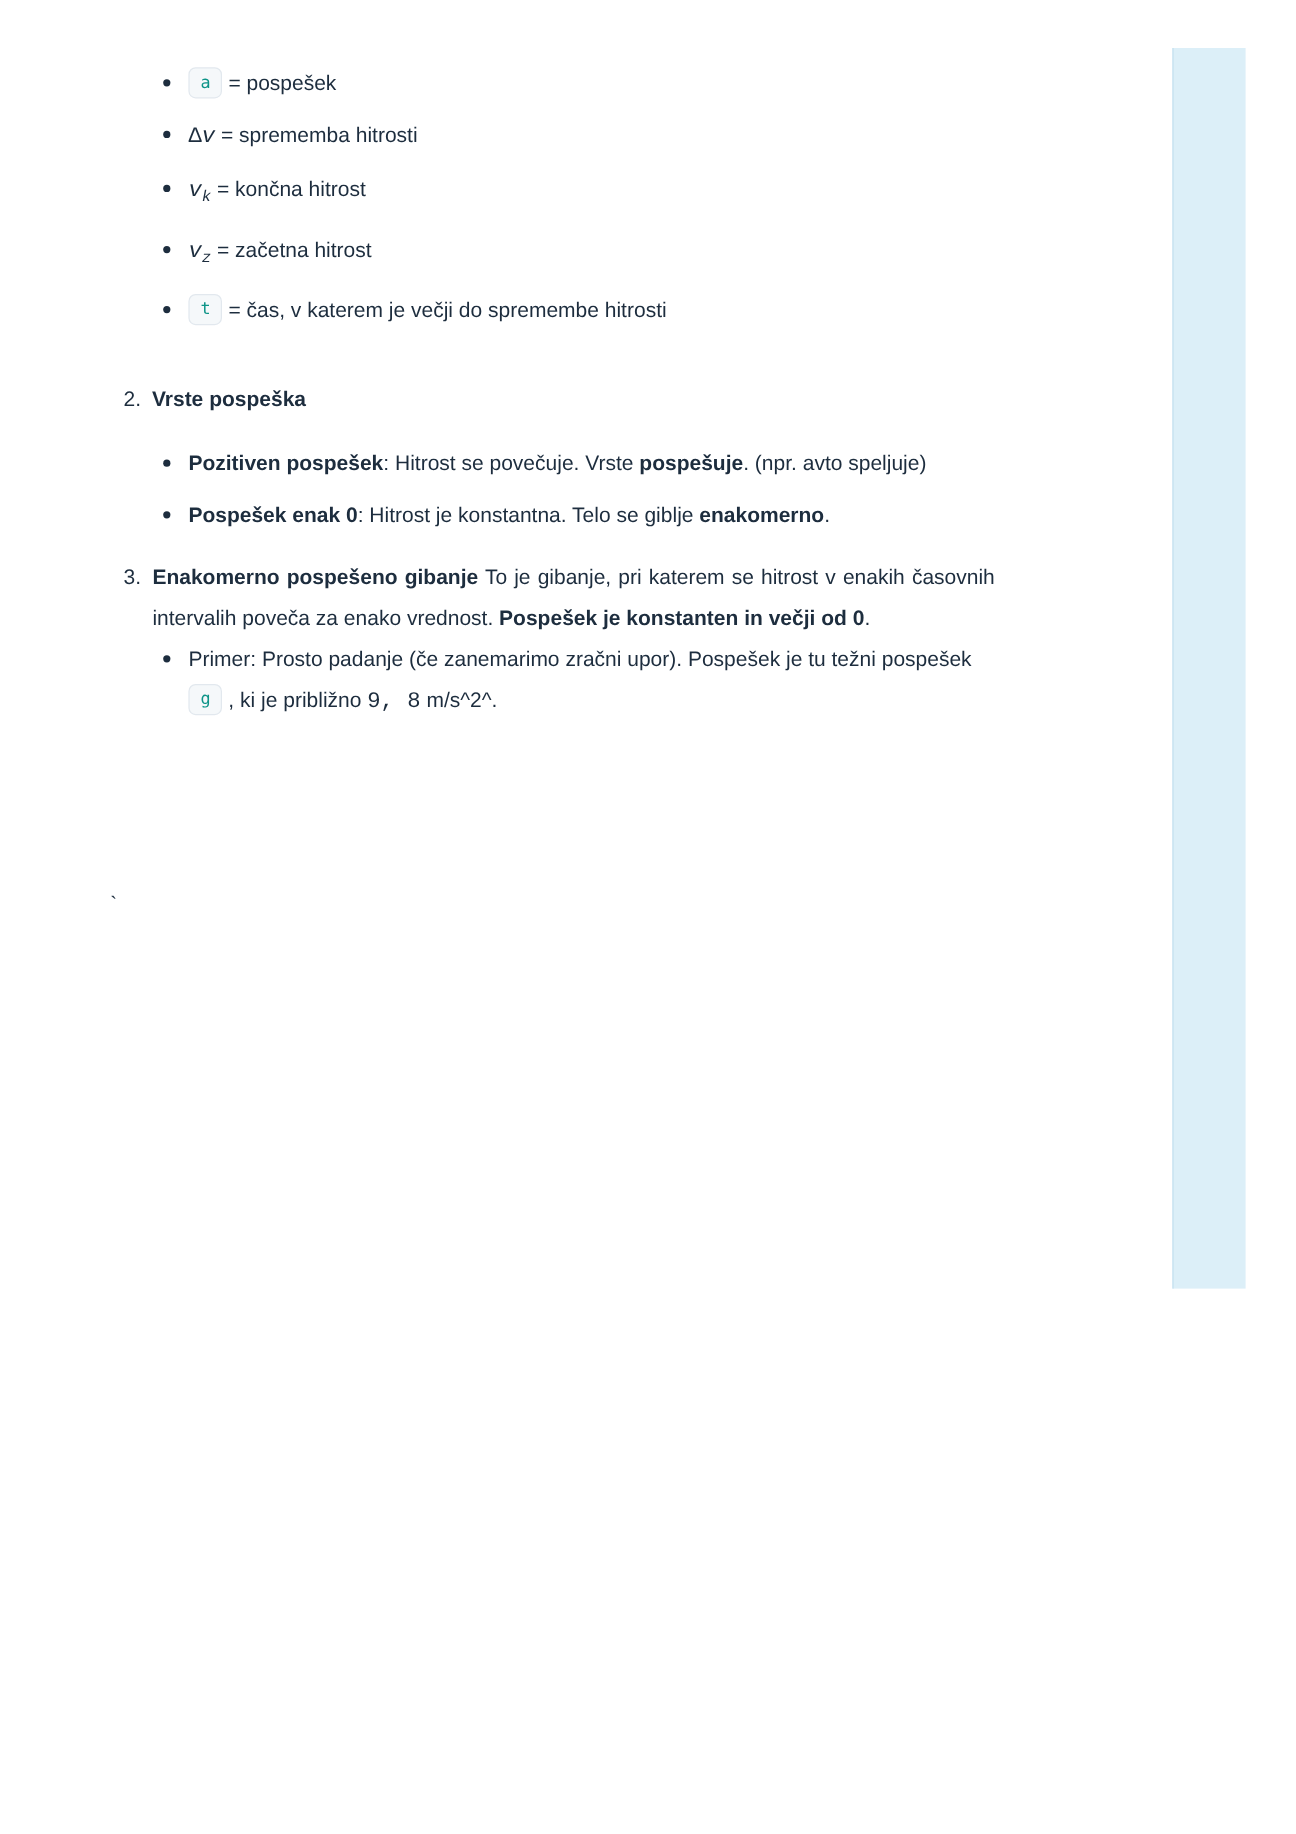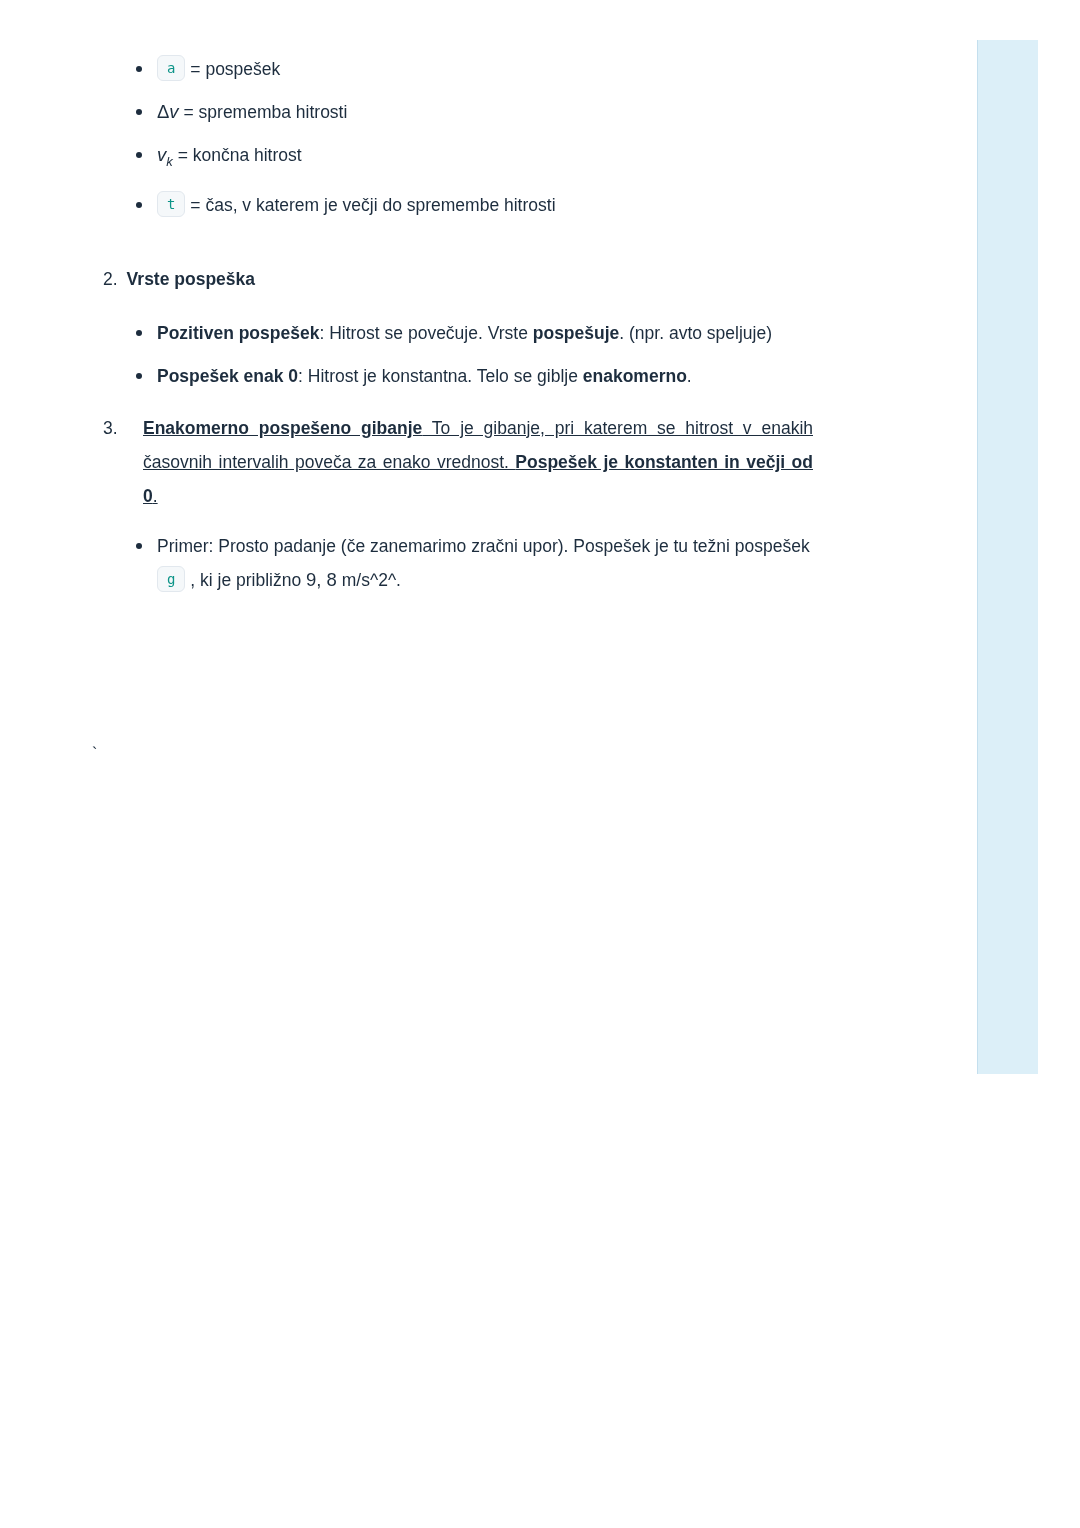--- a/index.html
+++ b/index.html
@@ -34,31 +34,31 @@
 
   .chip {
     display: inline-block; padding: 0 9px;
     border: 1px solid #e2e8ee; border-radius: 6px;
     background: #f5f8fa;
     font-family: "DejaVu Sans Mono", "Liberation Mono", monospace;
     font-size: 14px; line-height: 24px; color: #0d9488;
     vertical-align: 2px;
   }
 
-  .math { font-family: Liberation Sans, sans-serif; font-size: 18.5px; }
+  .math { font-family: Liberation Mono, monospace; font-size: 18.5px; }
   .math .it { font-style: italic; }
   .math sub { font-size: 13px; font-style: italic; }
 
   .num-heading { margin: 40px 0 20px 0; }
   .num { margin-right: 9px; }
   .num-heading .title { font-weight: bold; }
 
   .num-para { position: relative; padding-left: 24px; margin: 18px 0 0 0; }
   .num-para .num { position: absolute; left: 0; top: 0; }
-  .just { margin: 16px; text-align: justify; text-decoration: underline; }
+  .just { margin: 0; text-align: justify; }
 
   .sec3-bullet { margin-top: 19px; }
 
   .stray { position: absolute; left: 92px; top: 745px; font-size: 16px; color: #1d2d3e; }
 
   .footer {
     position: absolute; left: 0; top: 1444px; width: 1012px;
     text-align: right; font-size: 13px; color: #9ba4b0;
   }
 </style>
@@ -76,20 +76,24 @@
         <span class="chip"><span>a</span></span>
         <span>= pospešek</span>
       </li>
       <li class="bullet">
         <span class="math"><span>Δ</span><span class="it">v</span></span>
         <span>= sprememba hitrosti</span>
       </li>
       <li class="bullet">
         <span class="math"><span class="it">v</span><sub>k</sub></span>
         <span>= končna hitrost</span>
+      </li>
+      <li class="bullet">
+        <span class="math"><span class="it">v</span><sub>z</sub></span>
+        <span>= začetna hitrost</span>
       </li>
       <li class="bullet">
         <span class="chip"><span>t</span></span>
         <span>= čas, v katerem je večji do spremembe hitrosti</span>
       </li>
     </ul>
 
     <div class="num-heading">
       <span class="num">2.</span><span class="title">Vrste pospeška</span>
     </div>

